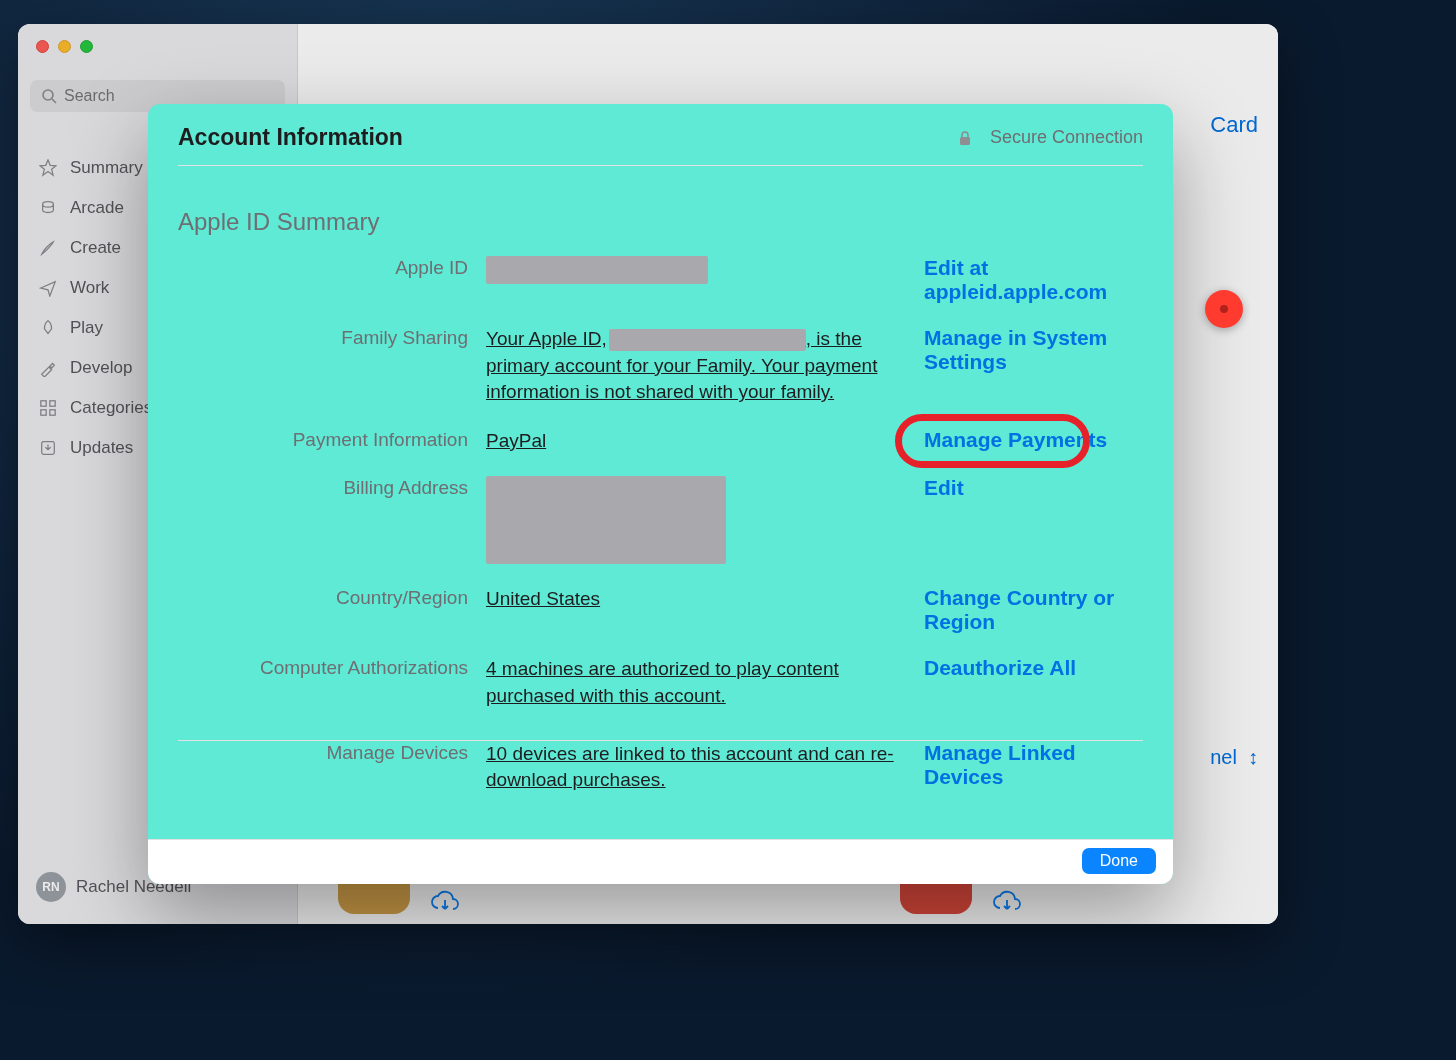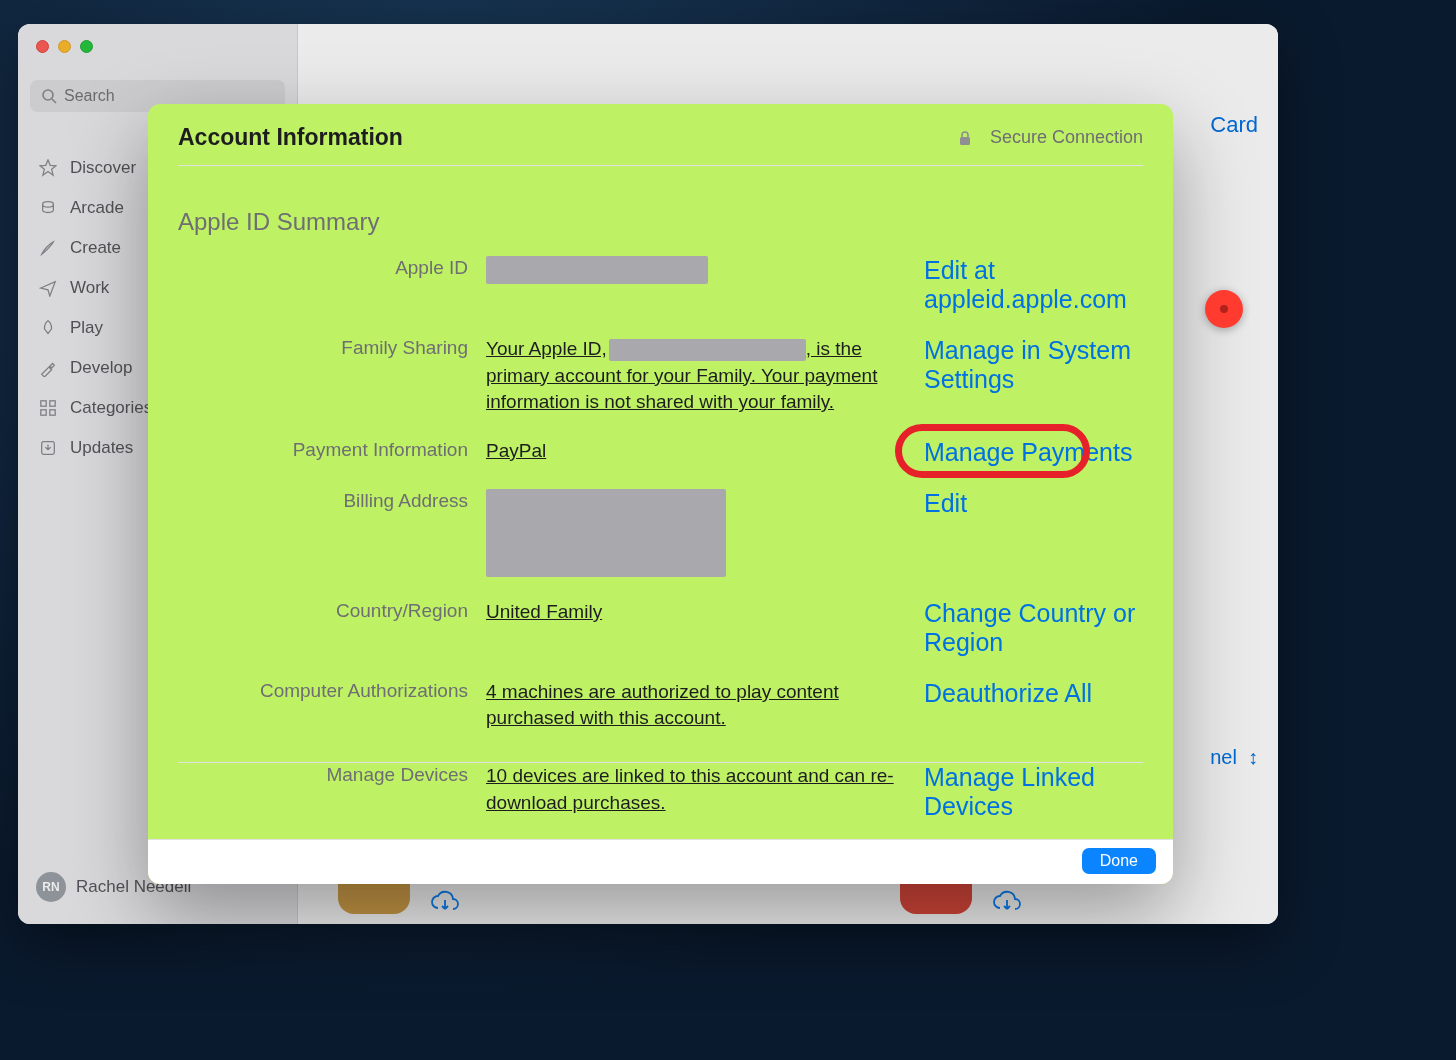--- a/index.html
+++ b/index.html
@@ -81,21 +81,21 @@
   .tile-box { width:72px; height:72px; border-radius:16px; background:#d4a24a;}
   .tile-box.red { background:#e14b3e;}
   .dl-icon { color:#0071e3; }
 
   
   .modal-scrim { position:absolute; inset:0; background:rgba(0,0,0,0.08);}
   .modal {
     position: absolute;
     left: 130px; top: 80px;
     width: 1025px; height: 780px;
-    background: #bef264;
+    background: #5eead4;
     border-radius: 12px;
     box-shadow: 0 30px 80px rgba(0,0,0,0.35);
     overflow: hidden;
     display: flex; flex-direction: column;
   }
   .modal-scroll {
     flex:1; overflow-y: scroll;
     padding: 0 0 0 0;
   }
   .modal-body {
@@ -112,21 +112,21 @@
   .row {
     display: grid;
     grid-template-columns: 290px 420px 1fr;
     column-gap: 18px;
     margin-bottom: 22px;
     font-size: 19px;
   }
   .row-label { text-align: right; color:#6e6e73; padding-top:1px;}
   .row-value { color:#1d1d1f; line-height:1.4;text-decoration:underline;}
   .row-action { text-align:left;}
-  .link { color:#0071e3; cursor:pointer; font-size:25px; }
+  .link { color:#0071e3; cursor:pointer; font-size:21px;font-weight:bold; }
   .redact { display:inline-block; background:#a9a9ad; border-radius:2px; }
   .redact-lg { width:222px; height:28px; vertical-align:middle;}
   .redact-md { width:197px; height:22px; vertical-align:middle; margin-left:2px;}
   .redact-block { width:240px; height:88px; display:block;}
   .hr { border:none; border-top:1px solid #e2e2e4; margin:30px 0 0 0;}
   .modal-footer {
     border-top:1px solid #e2e2e4;
     padding: 8px 17px 10px 18px;
     display:flex; justify-content:flex-end;
     background:#fff;
@@ -174,21 +174,21 @@
         </span>
         <input placeholder="Search" style="">
       </div>
 
       <div class="sb-item">
         <span class="sb-icon">
             <svg width="18" height="18" viewBox="0 0 20 20">
               <path d="M10 1l2.5 6 6.5.5-5 4 1.7 6.5L10 14l-5.7 4 1.7-6.5-5-4 6.5-.5z" fill="none" stroke="#8a8a8e" stroke-width="1.4"></path>
             </svg>
           </span>
-        <span>Discover</span>
+        <span>Summary</span>
       </div>
       <div class="sb-item">
         <span class="sb-icon">
             <svg width="18" height="18" viewBox="0 0 20 20">
               <ellipse cx="10" cy="6" rx="6" ry="3" fill="none" stroke="#8a8a8e" stroke-width="1.4"></ellipse>
               <path d="M4 6v6c0 1.7 2.7 3 6 3s6-1.3 6-3V6" fill="none" stroke="#8a8a8e" stroke-width="1.4"></path>
             </svg>
           </span>
         <span>Arcade</span>
       </div>
@@ -326,21 +326,21 @@
           <div class="row">
             <div class="row-label">Billing Address</div>
             <div class="row-value">
                 <span class="redact redact-block"></span>
               </div>
             <div class="row-action"><span class="link">Edit</span></div>
           </div>
 
           <div class="row" style="margin-top:8px;">
             <div class="row-label">Country/Region</div>
-            <div class="row-value">United Family</div>
+            <div class="row-value">United States</div>
             <div class="row-action"><span class="link">Change Country or Region</span></div>
           </div>
 
           <div class="row">
             <div class="row-label">Computer Authorizations</div>
             <div class="row-value">4 machines are authorized to play content purchased with this account.</div>
             <div class="row-action"><span class="link">Deauthorize All</span></div>
           </div>
 
           <hr class="hr">

